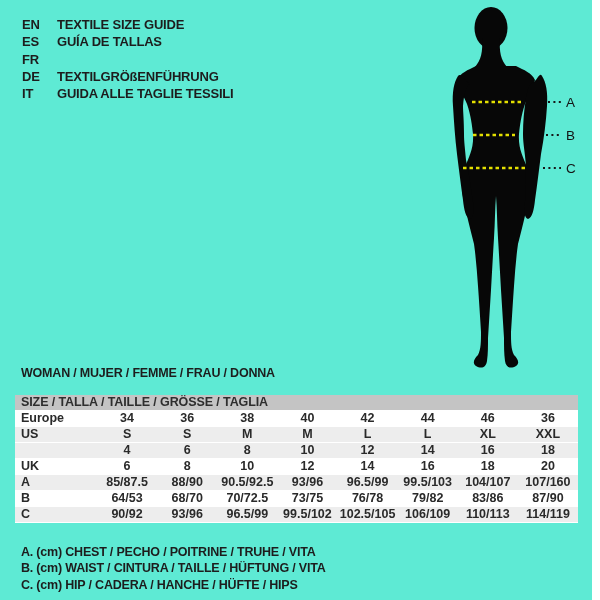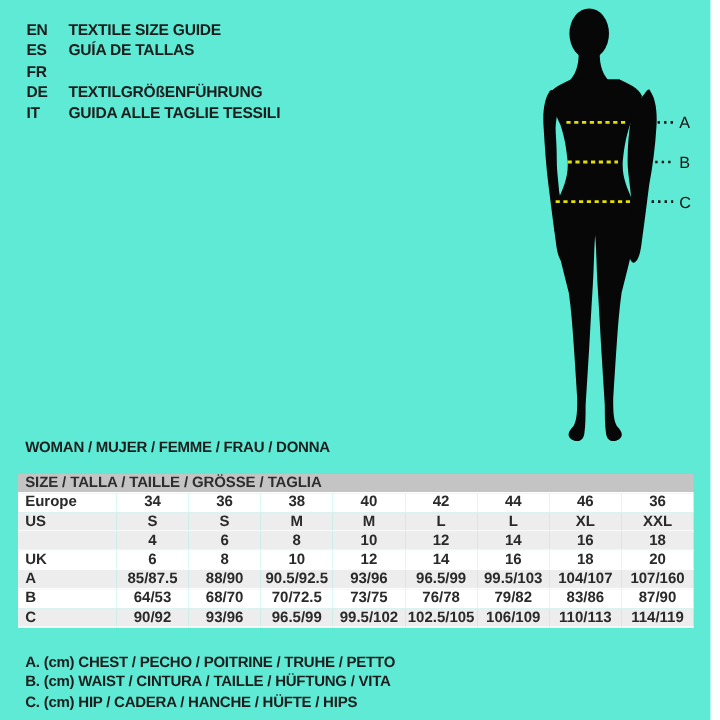--- a/index.html
+++ b/index.html
@@ -221,18 +221,18 @@
           <td>99.5/102</td>
           <td>102.5/105</td>
           <td>106/109</td>
           <td>110/113</td>
           <td>114/119</td>
         </tr>
       </tbody>
   </table>
 
   <div class="legend" id="legend">
-      <div class="legend-row">A. (cm) CHEST / PECHO / POITRINE / TRUHE / PETTO</div>
+      <div class="legend-row">A. (cm) CHEST / PECHO / POITRINE / TRUHE / VITA</div>
       <div class="legend-row">B. (cm) WAIST / CINTURA / TAILLE / HÜFTUNG / VITA</div>
       <div class="legend-row">C. (cm) HIP / CADERA / HANCHE / HÜFTE / HIPS</div>
     </div>
 
 </div>
 
 </body></html>

